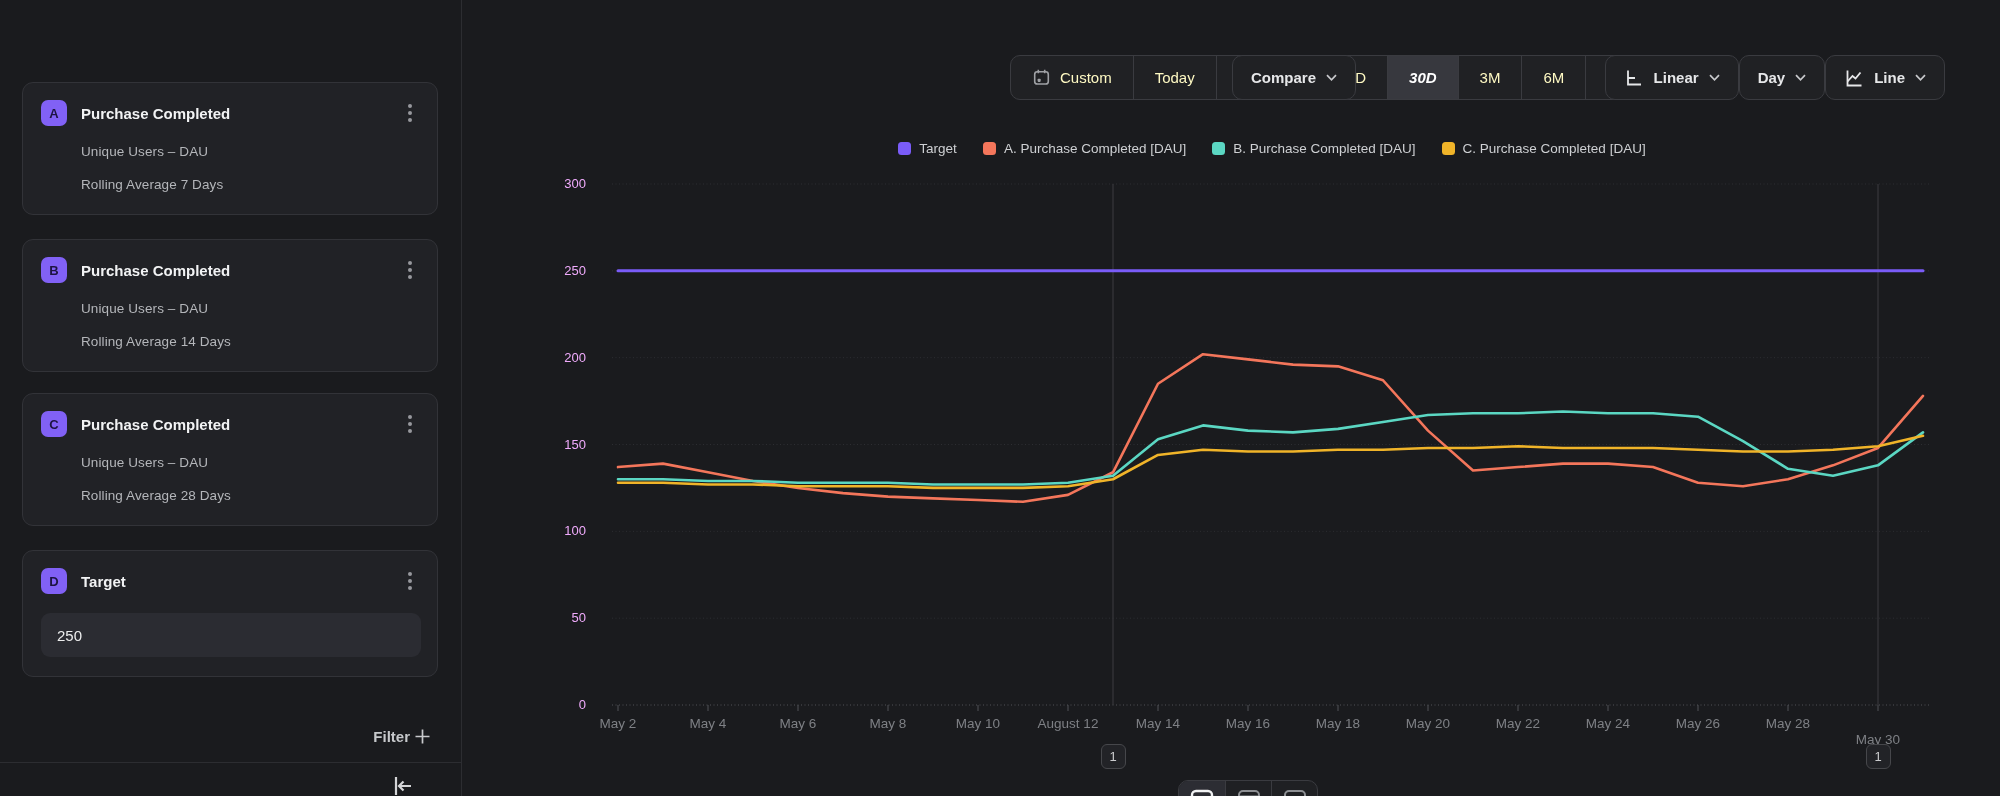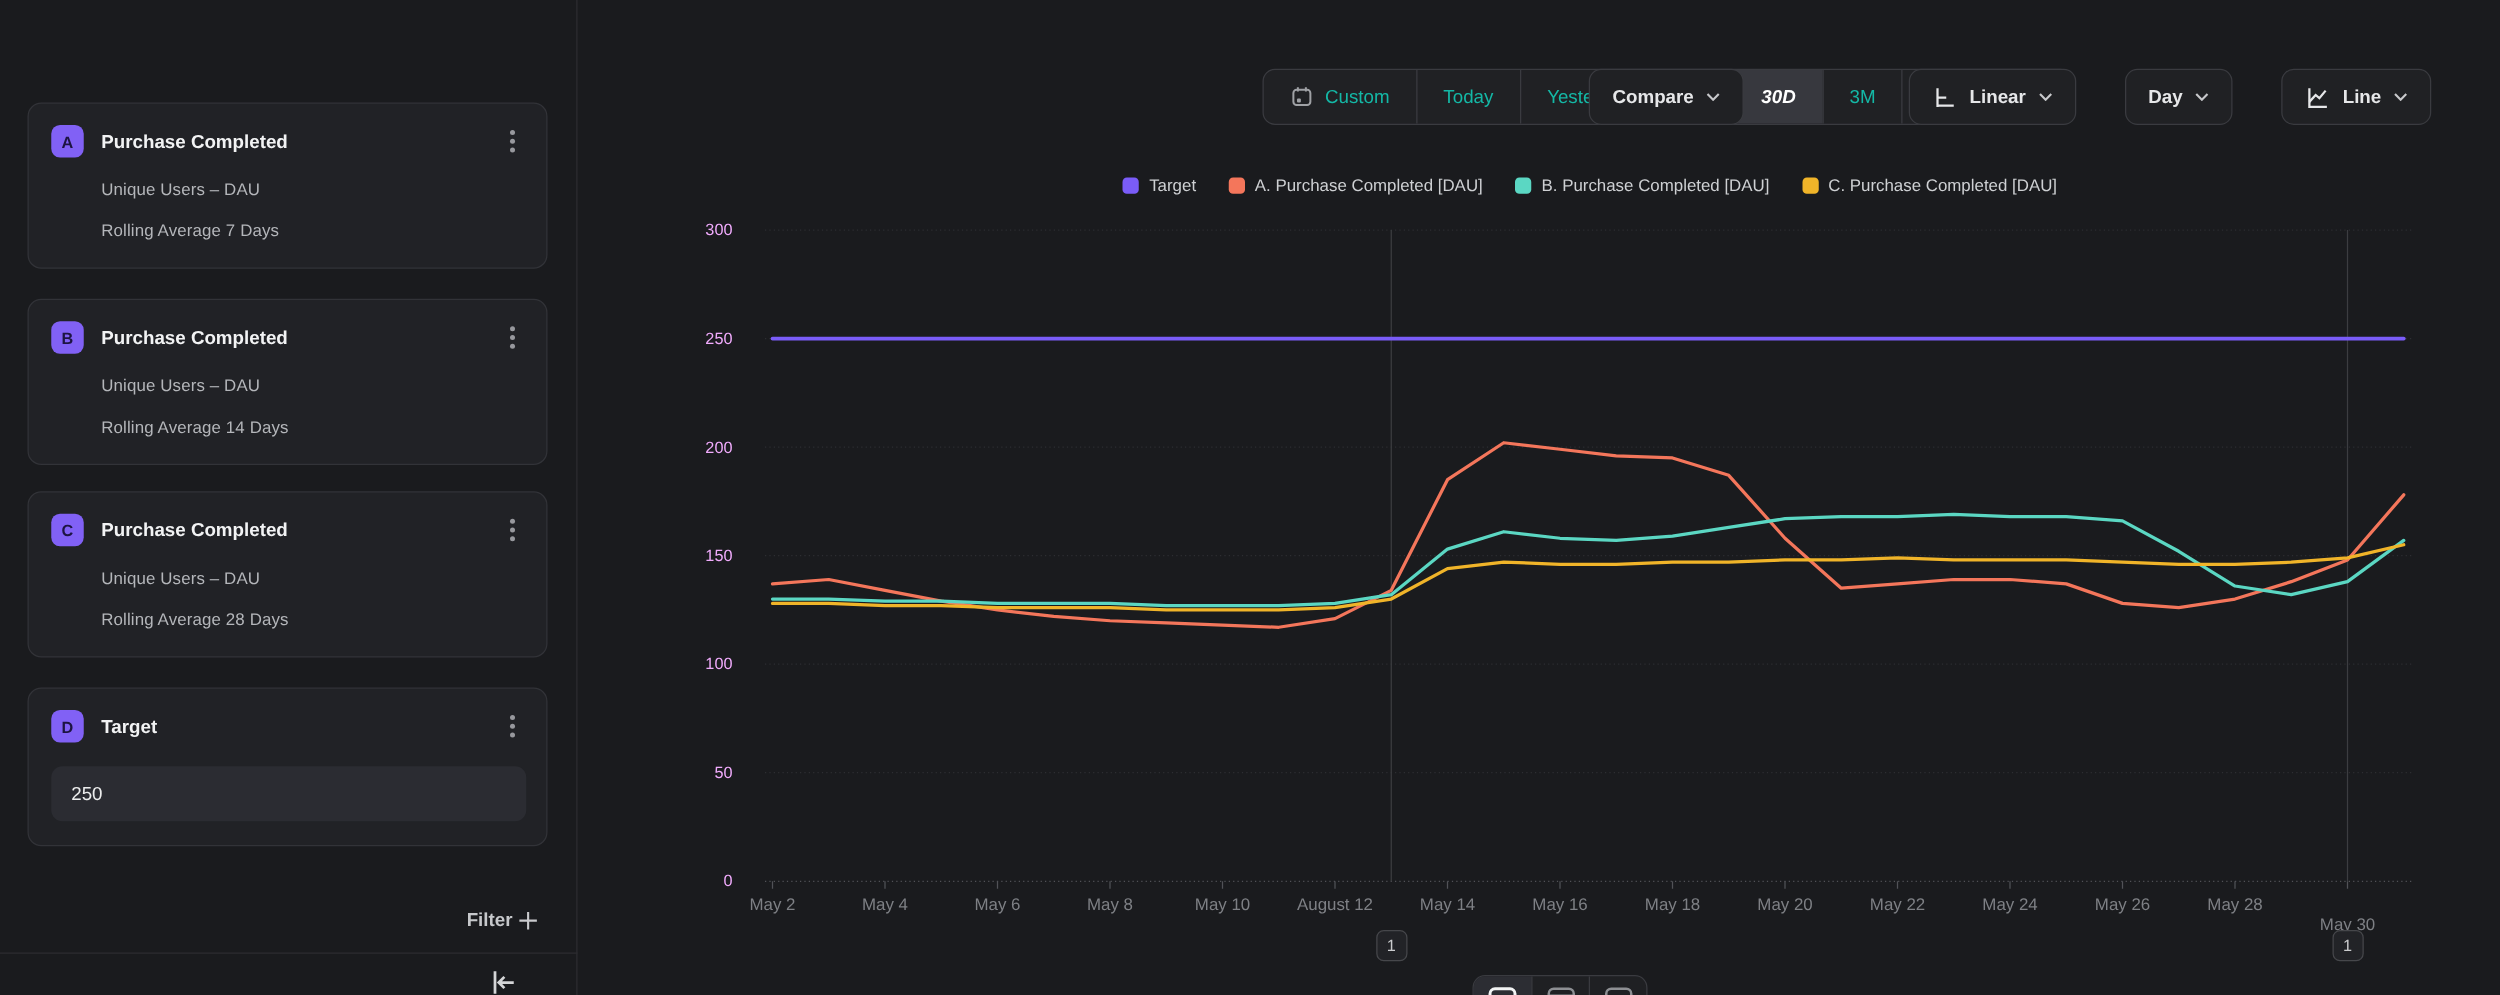--- a/index.html
+++ b/index.html
@@ -21,24 +21,24 @@
   .mc-kebab { background:none; border:none; cursor:pointer; padding:2px 6px; }
   .mc-row { margin:18px 0 0 40px; font-size:13.5px; color:#b4b6ba; letter-spacing:.1px; }
   .mc-input { margin-top:19px; width:380px; height:44px; background:#2b2c32; border:none; border-radius:9px; color:#eceded; font-size:15px; padding:0 16px; font-family:inherit; }
   .filter-row { position:absolute; left:27px; top:722px; width:408px; height:28px; display:flex; align-items:center; justify-content:flex-end; }
   .filter-label { font-size:15px; font-weight:bold; color:#c6c8cb; }
   .sb-divider { position:absolute; left:0; top:762px; width:462px; height:1px; background:#2c2d31; }
   #collapse-btn { position:absolute; left:388px; top:772px; }
   
   .toolbar-btn, .seg-group { background:#202124; border:1px solid #3a3b40; border-radius:10px; height:45px; }
   .seg-group { position:absolute; left:548px; top:55px; display:inline-flex; overflow:hidden; }
-  .seg { display:inline-flex; align-items:center; gap:9px; padding:0 21px; height:100%; background:none; border:none; border-left:1px solid #3a3b40; color:#14b8a6; font-size:15px; font-family:inherit; cursor:pointer; }
+  .seg { display:inline-flex; align-items:center; gap:9px; padding:0 21px; height:100%; background:none; border:none; border-left:1px solid #3a3b40; color:#fef9c3; font-size:15px; font-family:inherit; cursor:pointer; }
   .seg:first-child { border-left:none; }
   .seg.active { background:#37383e; color:#ffffff; font-weight:bold;font-style:italic; }
-  .toolbar-btn { display:inline-flex; align-items:center; gap:10px; padding:0 18px; color:#e6e7e9; font-size:15px; font-weight:bold; font-family:inherit; cursor:pointer;margin-left:39px; }
+  .toolbar-btn { display:inline-flex; align-items:center; gap:10px; padding:0 18px; color:#e6e7e9; font-size:15px; font-weight:bold; font-family:inherit; cursor:pointer; }
   #compare-btn { position:absolute; left:770px; top:55px; }
   #right-btns { position:absolute; right:55px; top:55px; display:flex; }
   
   #legend { position:absolute; left:150px; top:141px; width:1320px; display:flex; justify-content:center; gap:26px; }
   .lg-item { display:flex; align-items:center; gap:8px; font-size:13.5px; color:#ced0d3; }
   .lg-swatch { width:13px; height:13px; border-radius:3.5px; flex:none; }
   
   #plot { position:absolute; left:150px; top:178px; }
   .ylab { position:absolute; width:80px; left:44px; text-align:right; font-size:13px; color:#f0abfc; height:16px; line-height:16px; }
   .xlab { position:absolute; width:90px; top:716px; text-align:center; font-size:13.5px; color:#7e8085; }

